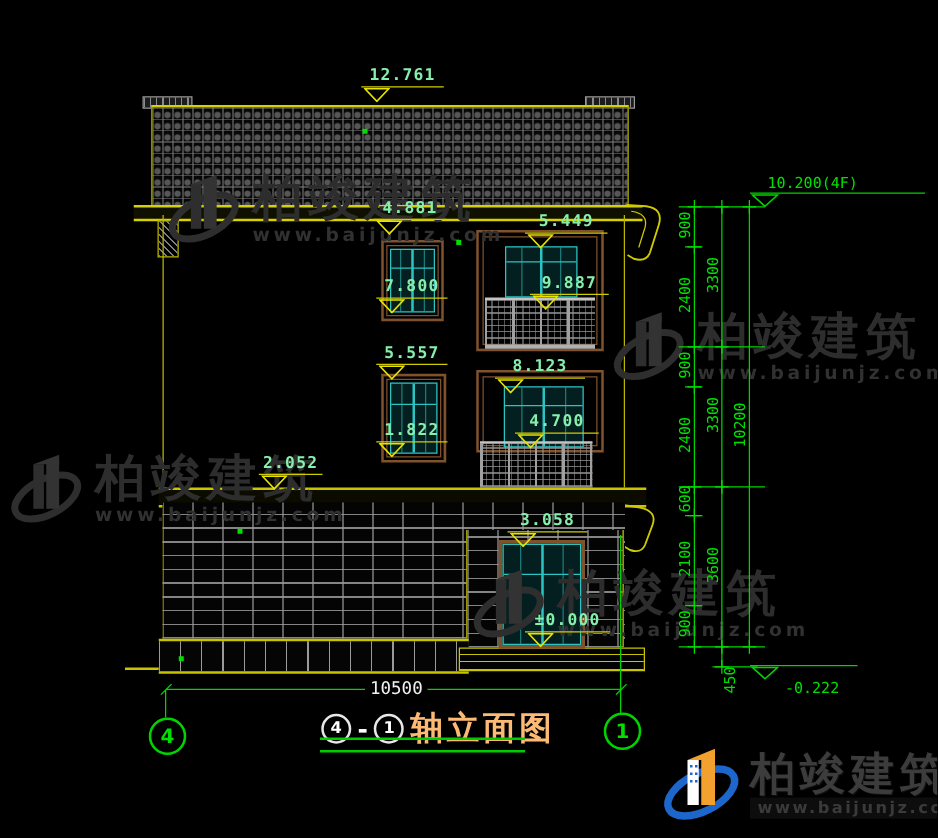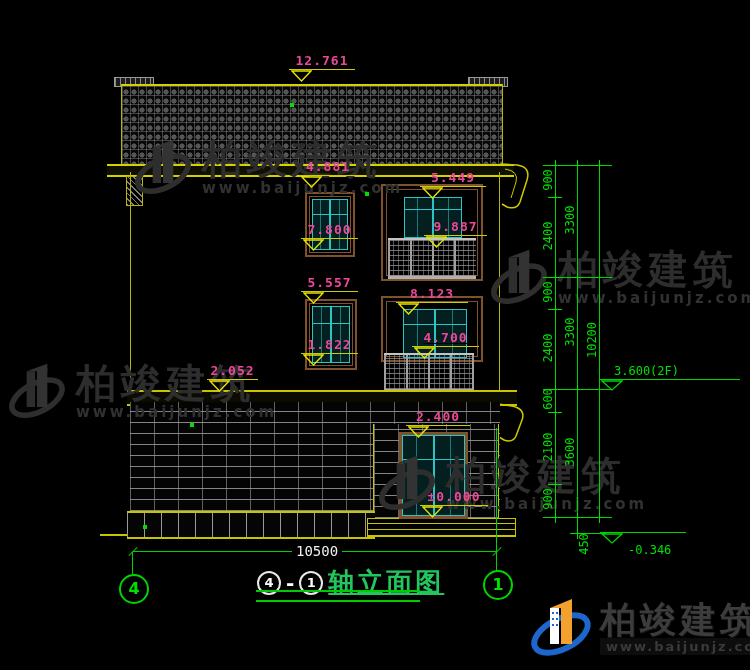--- a/index.html
+++ b/index.html
@@ -51,21 +51,21 @@
     background-repeat:no-repeat;
     background-size:2px 100%,100% 1px,1px 100%,1px 100%;
     background-position:50% 0,0 30%,22% 0,78% 0;}
   .railing{border-top:2px solid #c4c4c4;border-bottom:3px solid #b0b0b0;box-sizing:border-box;
     background:
       repeating-linear-gradient(90deg,#a0a0a0 0 2px,transparent 2px 22px),
       repeating-linear-gradient(0deg,rgba(150,150,150,.75) 0 1px,transparent 1px 5px),
       repeating-linear-gradient(90deg,rgba(150,150,150,.55) 0 1px,transparent 1px 5px);}
   
   .ydim{position:absolute;text-align:center;z-index:5;}
-  .ydim-t{display:block;color:#ec4899;font:bold 13px "DejaVu Sans Mono",monospace;
+  .ydim-t{display:block;color:#86efac;font:bold 13px "DejaVu Sans Mono",monospace;
     letter-spacing:1px;line-height:14px;white-space:nowrap;}
   .ydim-l{height:1px;background:#d0cc00;margin-top:1px;}
   .tri{position:absolute;top:100%;left:2px;}
   .glevel{position:absolute;z-index:5;}
   .glevel-t{display:block;color:#00e000;font:12px "DejaVu Sans Mono",monospace;
     margin-left:14px;line-height:15px;white-space:nowrap;}
   .glevel-l{height:1px;background:#00d400;}
   .gline{position:absolute;background:#00d400;z-index:4;}
   .glabel{position:absolute;width:44px;text-align:center;color:#00e000;
     font:12px "DejaVu Sans Mono",monospace;transform:rotate(-90deg);z-index:5;white-space:nowrap;}
@@ -80,21 +80,21 @@
   .wm-url{font-size:15px;font-weight:bold;letter-spacing:3px;color:#313131;white-space:nowrap;}
   
   .dimtext-white{position:absolute;color:#f0f0f0;font:14px "DejaVu Sans Mono",monospace;
     background:#000;padding:0 4px;z-index:6;}
   .axis-bubble{position:absolute;width:26px;height:26px;border:2px solid #00d400;border-radius:50%;
     color:#00e000;font:bold 16px "DejaVu Sans",sans-serif;text-align:center;line-height:26px;z-index:6;}
   .titlebar{position:absolute;display:flex;align-items:center;gap:5px;z-index:6;}
   .circ{width:20px;height:20px;border:2px solid #e8e8e8;border-radius:50%;color:#fff;
     font:bold 13px "DejaVu Sans",sans-serif;text-align:center;line-height:20px;flex:0 0 auto;}
   .title-dash{color:#fff;font:bold 20px "DejaVu Sans",sans-serif;}
-  .title-text{color:#22c55e;font-weight:bold;font-size:26px;letter-spacing:3px;white-space:nowrap;text-decoration:underline;}
+  .title-text{color:#fdba74;font-weight:bold;font-size:26px;letter-spacing:3px;white-space:nowrap;}
   .title-underline{position:absolute;height:8px;border-top:2px solid #00cc00;
     border-bottom:2px solid #00cc00;z-index:6;}
   
   .brand{position:absolute;display:flex;align-items:center;gap:6px;z-index:6;}
   .brand-cn{font-size:36px;font-weight:bold;letter-spacing:4px;color:#3c3c3c;
     text-shadow:1px 1px 0 #101010;white-space:nowrap;line-height:1.0;}
   .brand-url{font-size:13px;font-weight:bold;letter-spacing:2px;color:#3a3a3a;
     background:#0d0d0d;padding:1px 6px;white-space:nowrap;}
 </style>
 </head>
@@ -235,61 +235,61 @@
         <path d="M1 1 H20 L10.5 11 Z" fill="none" stroke="#e8e400" stroke-width="1.3"></path>
       </svg>
     </div>
     <div class="ydim" style="left: 301px; top: 338px; width: 57px;">
       <span class="ydim-t">1.822</span>
       <div class="ydim-l"></div>
       <svg width="21" height="12" class="tri">
         <path d="M1 1 H20 L10.5 11 Z" fill="none" stroke="#e8e400" stroke-width="1.3"></path>
       </svg>
     </div>
-    <div class="ydim" style="left: 412px; top: 331px; width: 67px; text-decoration: underline;">
+    <div class="ydim" style="left: 412px; top: 331px; width: 67px;">
       <span class="ydim-t">4.700</span>
       <div class="ydim-l"></div>
       <svg width="21" height="12" class="tri">
         <path d="M1 1 H20 L10.5 11 Z" fill="none" stroke="#e8e400" stroke-width="1.3"></path>
       </svg>
     </div>
     <div class="ydim" style="left: 207px; top: 364px; width: 51px;">
       <span class="ydim-t">2.052</span>
       <div class="ydim-l"></div>
       <svg width="21" height="12" class="tri">
         <path d="M1 1 H20 L10.5 11 Z" fill="none" stroke="#e8e400" stroke-width="1.3"></path>
       </svg>
     </div>
     <div class="ydim" style="left: 406px; top: 410px; width: 64px;">
-      <span class="ydim-t">2.400</span>
+      <span class="ydim-t">3.058</span>
       <div class="ydim-l"></div>
       <svg width="21" height="12" class="tri">
         <path d="M1 1 H20 L10.5 11 Z" fill="none" stroke="#e8e400" stroke-width="1.3"></path>
       </svg>
     </div>
     <div class="ydim" style="left: 420px; top: 490px; width: 68px;">
       <span class="ydim-t">±0.000</span>
       <div class="ydim-l"></div>
       <svg width="21" height="12" class="tri">
         <path d="M1 1 H20 L10.5 11 Z" fill="none" stroke="#e8e400" stroke-width="1.3"></path>
       </svg>
     </div>
-    <div class="glevel" style="left: 600px; top: 364px; width: 140px;">
-      <span class="glevel-t">3.600(2F)</span>
+    <div class="glevel" style="left: 600px; top: 139px; width: 140px;">
+      <span class="glevel-t">10.200(4F)</span>
       <div class="glevel-l"></div>
       <svg width="22" height="11" class="tri" style="left: 1px;">
         <path d="M1 1 H21 L11 10 Z" fill="none" stroke="#00d400" stroke-width="1.3"></path>
       </svg>
     </div>
     <div class="glevel" style="left: 600px; top: 532px; width: 86px;">
       <div class="glevel-l"></div>
       <svg width="22" height="11" class="tri" style="left: 1px;">
         <path d="M1 1 H21 L11 10 Z" fill="none" stroke="#00d400" stroke-width="1.3"></path>
       </svg>
-      <span class="glevel-t" style="position: absolute; left: 28px; top: 11px; margin: 0px;">-0.346</span>
+      <span class="glevel-t" style="position: absolute; left: 28px; top: 11px; margin: 0px;">-0.222</span>
     </div>
     <div class="gline" style="left: 555px; top: 165px; width: 1px; height: 352px;"></div>
     <div class="gline" style="left: 577px; top: 165px; width: 1px; height: 368px;"></div>
     <div class="gline" style="left: 599px; top: 165px; width: 1px; height: 352px;"></div>
     <div class="glabel" style="left: 526px; top: 173px;">900</div>
     <div class="glabel" style="left: 526px; top: 229px;">2400</div>
     <div class="glabel" style="left: 526px; top: 285px;">900</div>
     <div class="glabel" style="left: 526px; top: 341px;">2400</div>
     <div class="glabel" style="left: 526px; top: 392px;">600</div>
     <div class="glabel" style="left: 526px; top: 440px;">2100</div>

